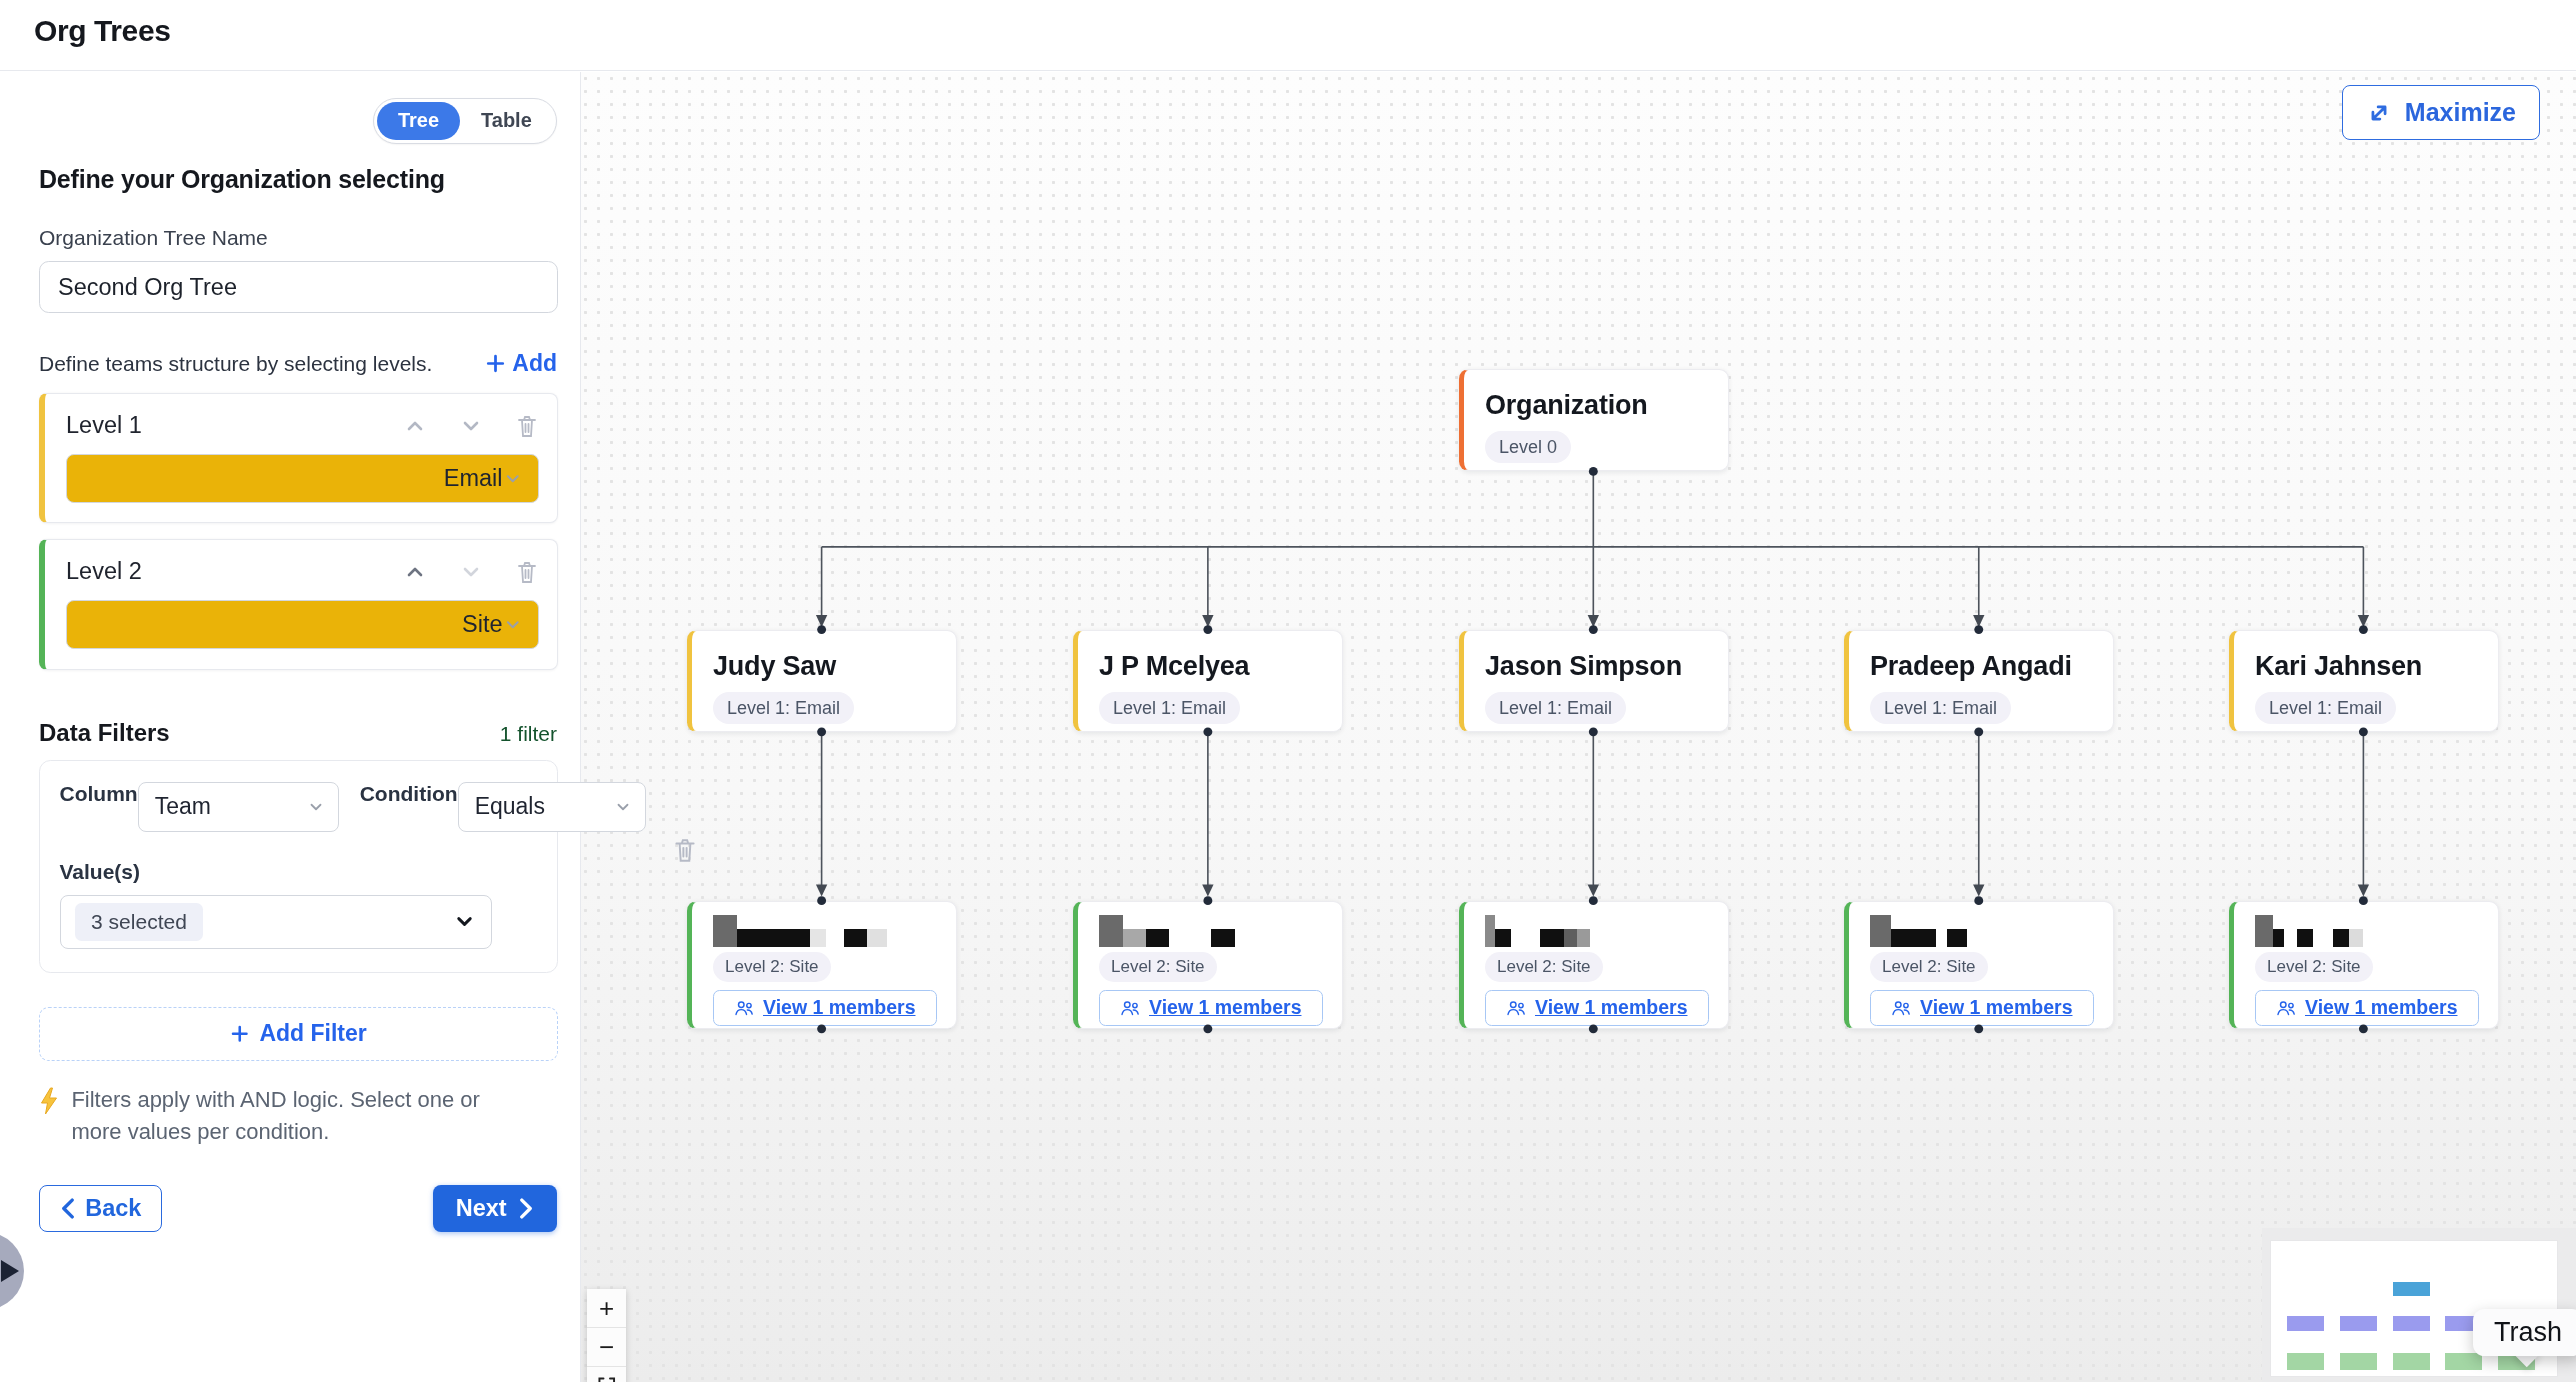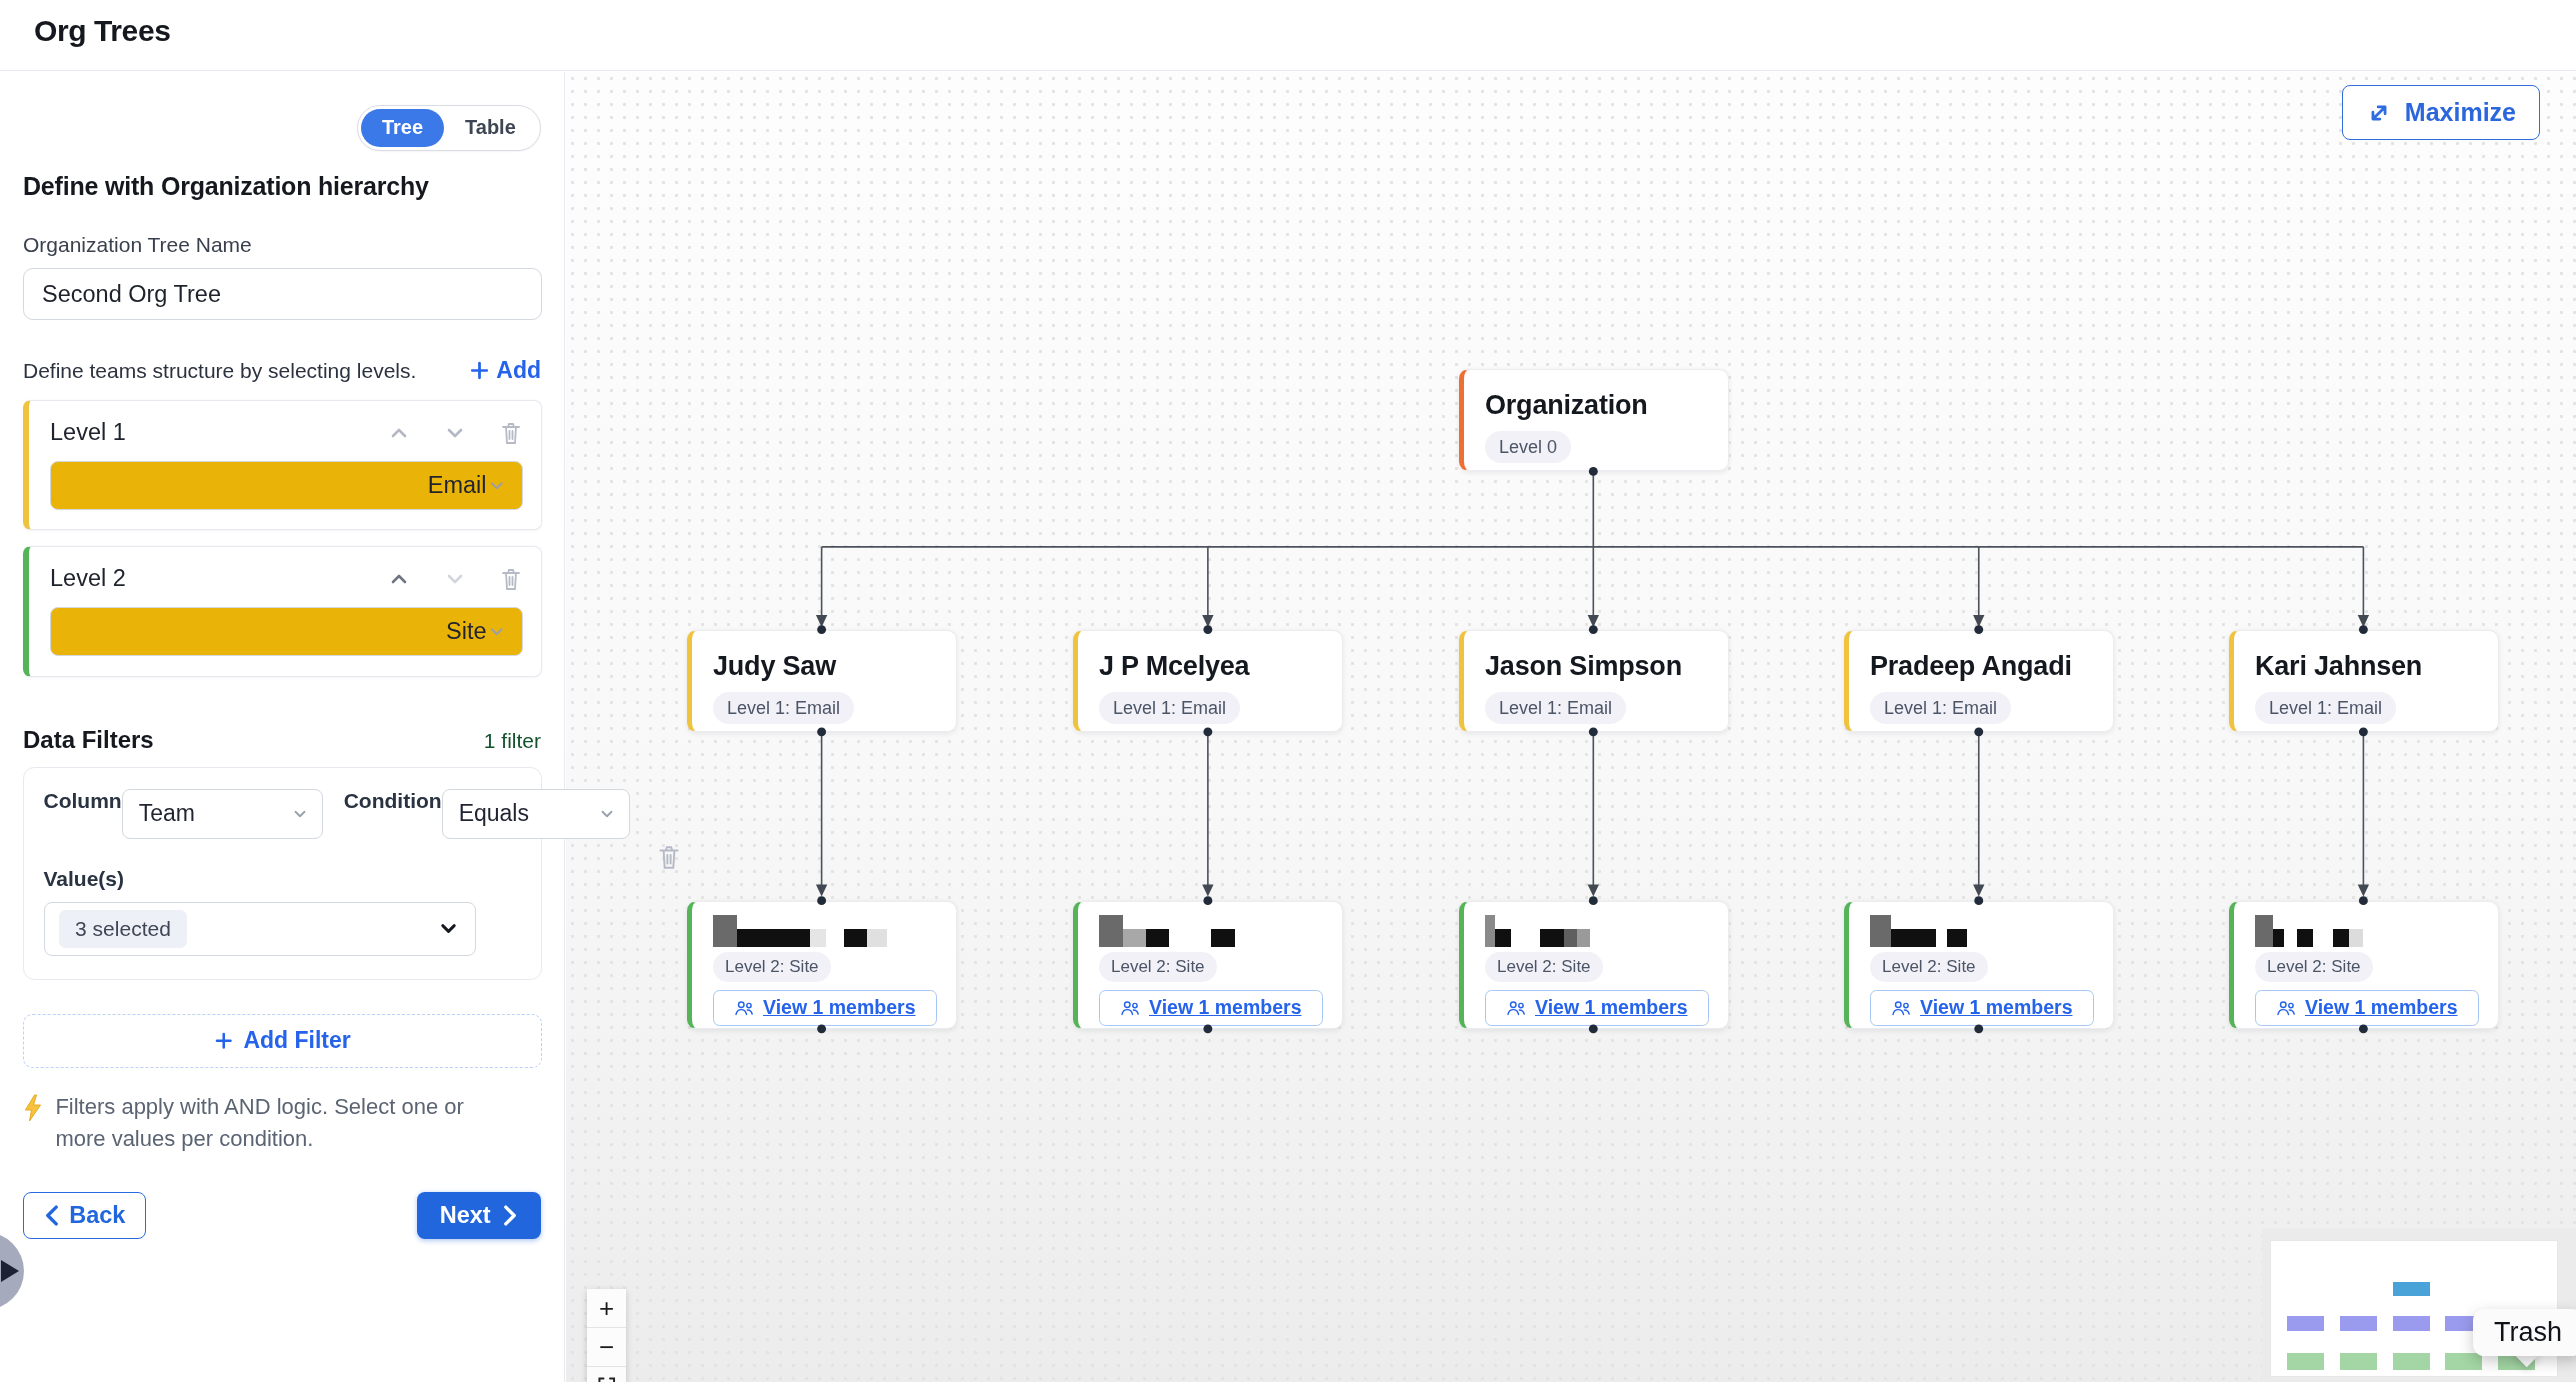--- a/index.html
+++ b/index.html
@@ -3,21 +3,21 @@
 <meta charset="utf-8">
 <style>
   * { box-sizing: border-box; margin: 0; padding: 0; }
   html,body { width:2576px; height:1382px; overflow:hidden; font-family:"Liberation Sans", sans-serif; background:#fff; position:relative; }
 
   
   .app-header { position:absolute; left:0; top:0; width:2576px; height:71px; background:#fff; border-bottom:0.8px solid #e7e9ee; z-index:6; }
   .app-title { position:absolute; left:34px; top:14px; font-size:30px; font-weight:700; color:#15181e; letter-spacing:-0.4px; }
 
   
-  .sidebar { position:absolute; left:0; top:72px; width:565px; height:1310px; background:#fff; border-right:0.8px solid #e7e9ee; padding:33px 23px 0 23px; z-index:5; }
+  .sidebar { position:absolute; left:16px; top:72px; width:565px; height:1310px; background:#fff; border-right:0.8px solid #e7e9ee; padding:26px 23px 0 23px; z-index:5; }
   .toggle-row { display:flex; justify-content:flex-end; }
   .view-toggle { display:flex; align-items:center; border:0.8px solid #d9dce3; border-radius:811px; background:#fff; padding:3.2px; box-shadow:0 0.8px 1.6px rgba(0,0,0,.05); }
   .toggle-opt { font-size:20px; font-weight:700; padding:7.3px 21px; border-radius:811px; color:#3f4653; cursor:pointer; }
   .toggle-opt.active { background:#3c79e8; color:#fff; }
   .side-heading { margin-top:21px; font-size:25px; font-weight:700; color:#15181e; letter-spacing:-0.2px; }
   .field-label { margin-top:32px; font-size:21px; color:#3a414e; }
   .text-input { margin-top:11.4px; width:519px; height:52px; border:0.8px solid #d3d7de; border-radius:9.7px; font-size:23.5px; color:#1d222b; padding:0 18px; font-family:"Liberation Sans", sans-serif; background:#fff; }
   .levels-desc-row { margin-top:37px; display:flex; justify-content:space-between; align-items:center;gap:48px; }
   .levels-desc { font-size:21px; color:#2c3340; }
   .add-link { display:flex; align-items:center; gap:6.5px; color:#2563eb; font-size:23px; font-weight:700; cursor:pointer; }
@@ -98,21 +98,21 @@
 
 <div class="sidebar">
 
   <div class="toggle-row">
     <div class="view-toggle">
       <div class="toggle-opt active">Tree</div>
       <div class="toggle-opt">Table</div>
     </div>
   </div>
 
-  <div class="side-heading">Define with Organization hierarchy</div>
+  <div class="side-heading">Define your Organization selecting</div>
 
   <div class="field-label">Organization Tree Name</div>
   <input class="text-input" type="text" value="Second Org Tree" style="">
 
   <div class="levels-desc-row">
     <div class="levels-desc">Define teams structure by selecting levels.</div>
     <div class="add-link">
       <svg class="icon" width="21" height="21" viewBox="0 0 26 26">
           <path d="M13 4v18M4 13h18" stroke="#2563eb" stroke-width="3.4" stroke-linecap="round"></path>
         </svg>

